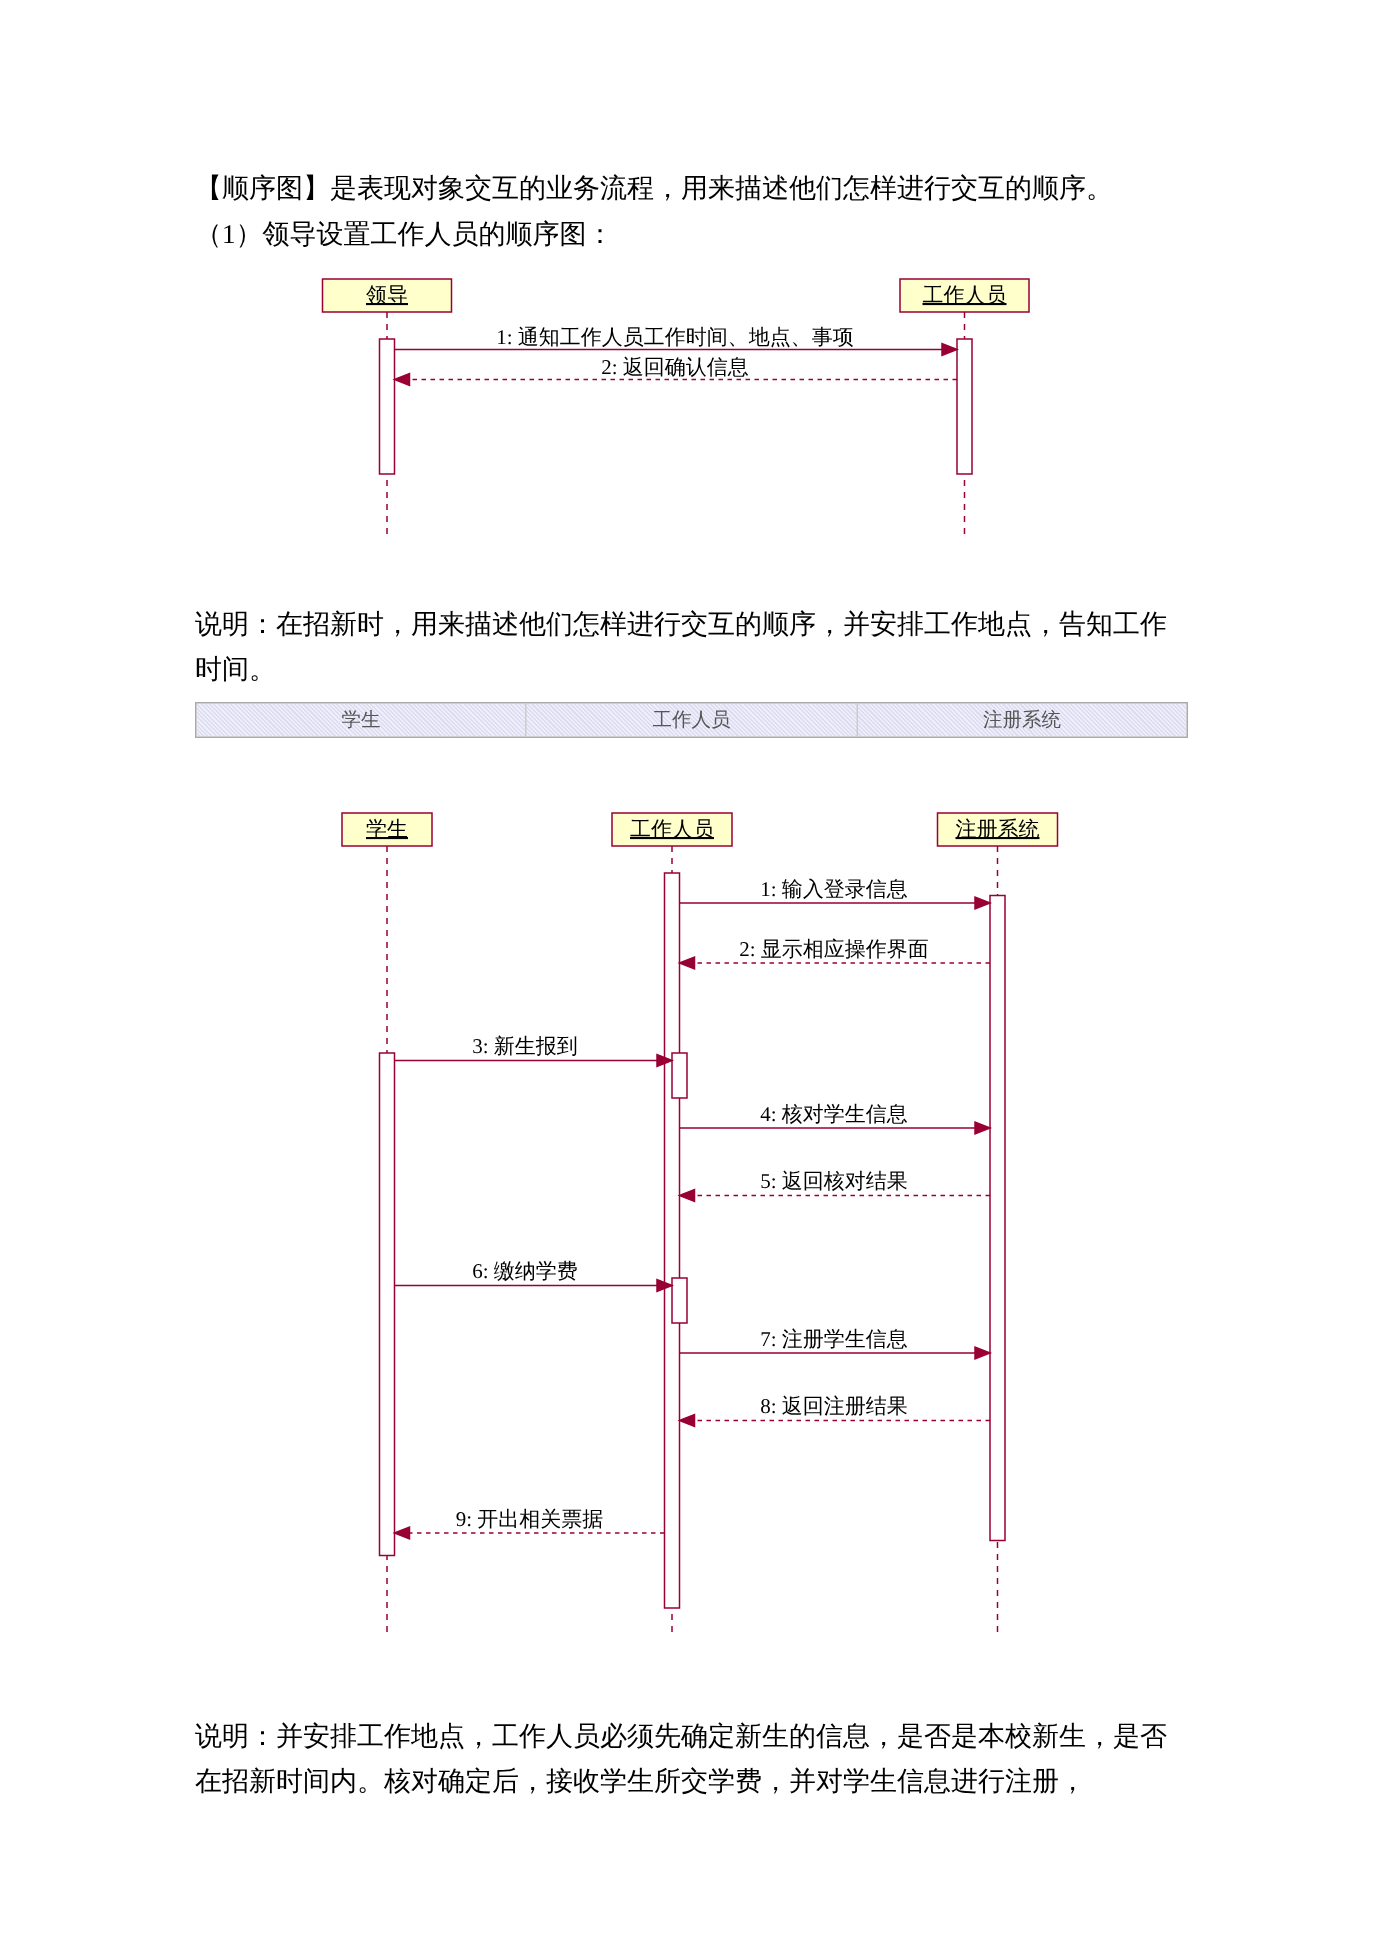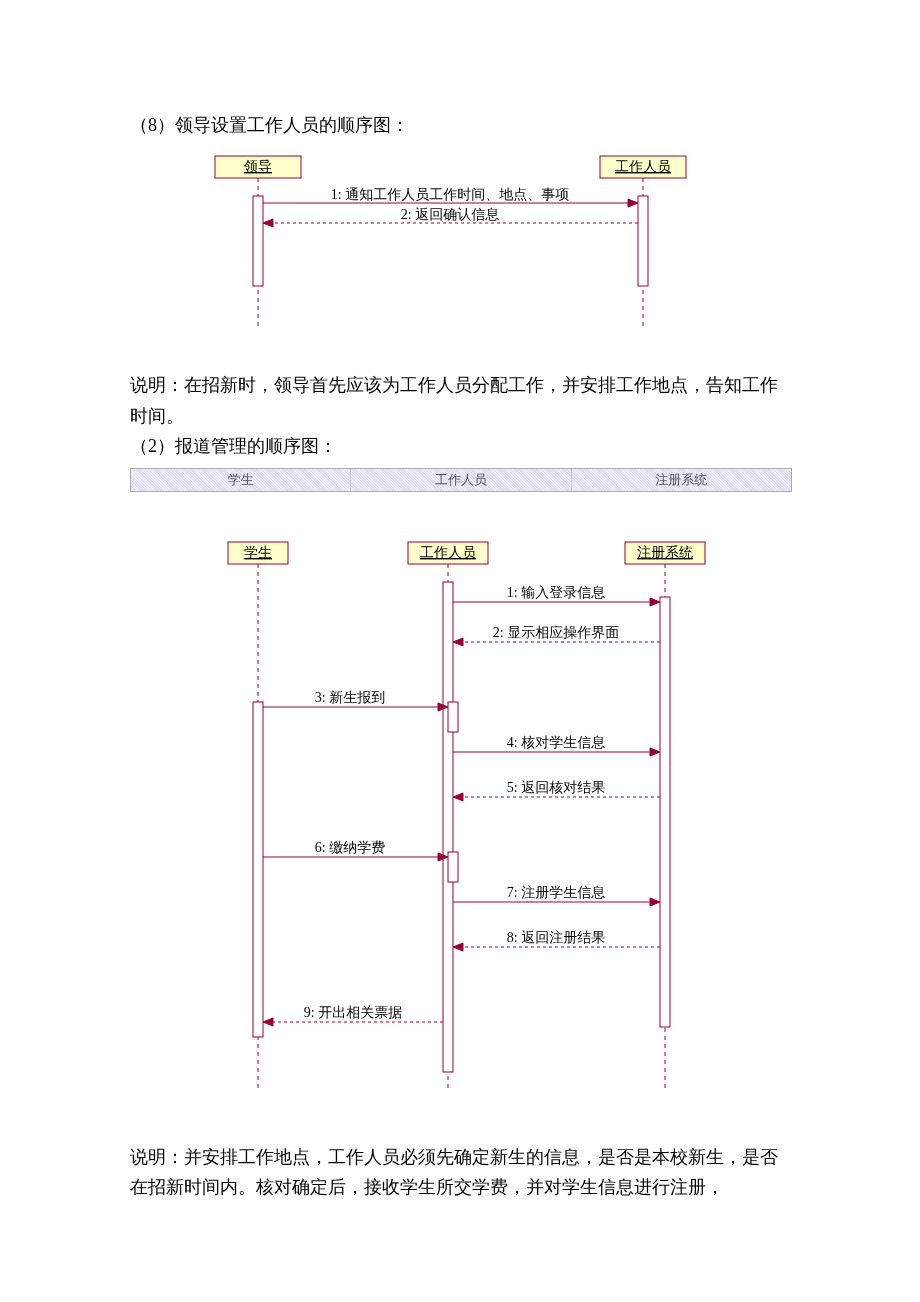--- a/index.html
+++ b/index.html
@@ -15,21 +15,22 @@
   .msg-text{font-size:14px;fill:#000}
   .arrow{fill:#990033;stroke:#990033}
   .tab-bar{display:flex;width:100%;height:22px;background:repeating-linear-gradient(45deg,#eef,#eef 1px,#dde 1px,#dde 2px);border:1px solid #aaa;margin-top:6px}
   .tab-cell{flex:1;text-align:center;font-size:13px;color:#555;border-right:1px solid #ccc;line-height:22px}
   .tab-cell:last-child{border-right:none}
 </style>
 </head>
 <body>
 
 <div class="page">
-  <p>（8）领导设置工作人员的顺序图：</p>
+  <p>【顺序图】是表现对象交互的业务流程，用来描述他们怎样进行交互的顺序。</p>
+  <p>（1）领导设置工作人员的顺序图：</p>
 
   <div class="diagram-wrap">
     <svg width="660" height="180" viewBox="0 0 660 180">
 
       <rect class="life-box" x="85" y="5" width="86" height="22"></rect>
       <text class="life-text" x="128" y="20" text-anchor="middle">领导</text>
 
       <rect class="life-box" x="470" y="5" width="86" height="22"></rect>
       <text class="life-text" x="513" y="20" text-anchor="middle">工作人员</text>
 
@@ -42,22 +43,21 @@
       <line class="msg-line" x1="133" y1="52" x2="500" y2="52"></line>
       <polygon class="arrow" points="508,52 498,48 498,56"></polygon>
       <text class="msg-text" x="320" y="48" text-anchor="middle">1: 通知工作人员工作时间、地点、事项</text>
 
       <line class="msg-line" x1="508" y1="72" x2="141" y2="72" stroke-dasharray="3,3"></line>
       <polygon class="arrow" points="133,72 143,68 143,76"></polygon>
       <text class="msg-text" x="320" y="68" text-anchor="middle">2: 返回确认信息</text>
     </svg>
   </div>
 
-  <p>说明：在招新时，领导首先应该为工作人员分配工作，并安排工作地点，告知工作时间。</p>
-  <p>（2）报道管理的顺序图：</p>
+  <p>说明：在招新时，用来描述他们怎样进行交互的顺序，并安排工作地点，告知工作时间。</p>
 
   <div class="tab-bar">
     <div class="tab-cell">学生</div>
     <div class="tab-cell">工作人员</div>
     <div class="tab-cell">注册系统</div>
   </div>
 
   <div class="diagram-wrap">
     <svg width="660" height="600" viewBox="0 0 660 600">
 

